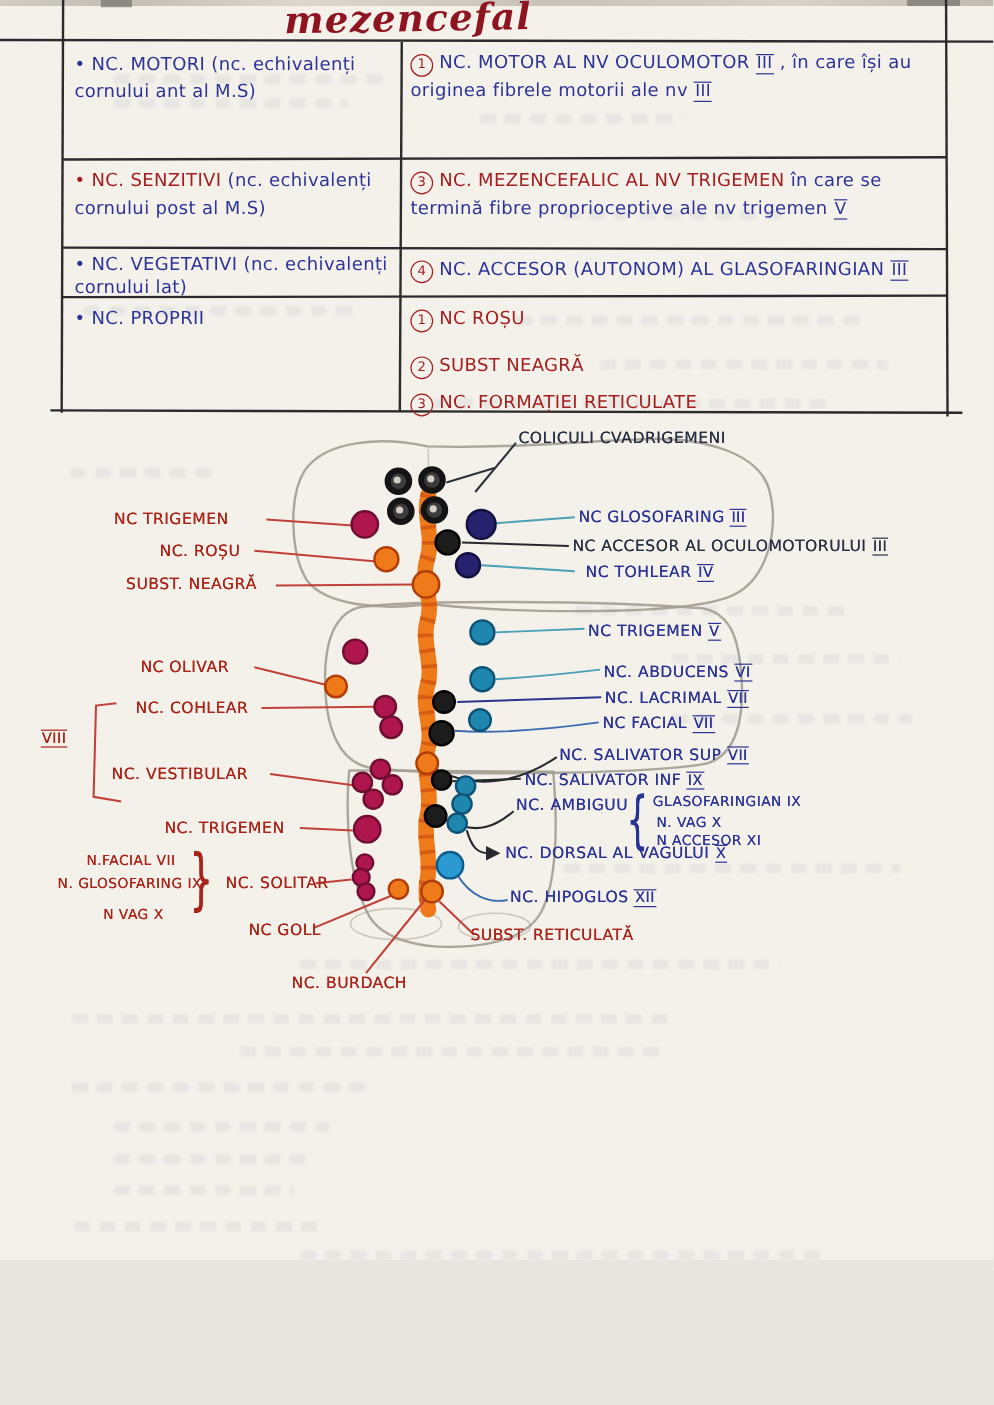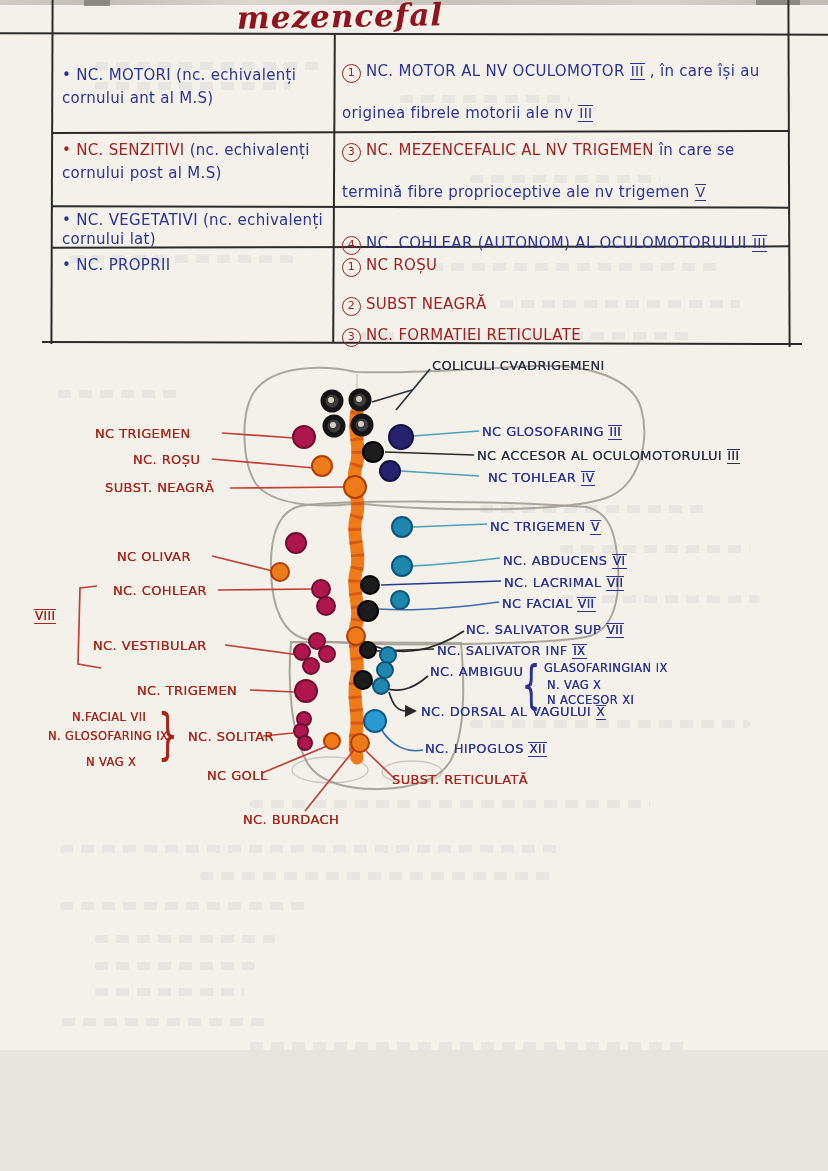--- a/index.html
+++ b/index.html
@@ -8,21 +8,21 @@
   .scan-edge{position:absolute;left:0;top:0;width:828px;height:5px;
         background:linear-gradient(90deg,#c9c4ba,#b5b0a6 12%,#d6d1c7 30%,#bdb8ae 55%,#cfcabf 80%,#b3aea4);opacity:.8;}
   .edge-mark{position:absolute;background:#7d7a74;opacity:.8;}
 
   
   .tl{position:absolute;background:#2b2b2b;}
   .title{position:absolute;left:200px;top:-2px;width:280px;text-align:center;
         font-family:"DejaVu Serif",serif;font-style:italic;font-weight:bold;
         font-size:31px;letter-spacing:1px;color:var(--ink-darkred);transform:rotate(-1deg);}
   .cell{position:absolute;font-size:15px;line-height:1.5;letter-spacing:.3px;}
-  .t-blue{color:var(--ink-blue);margin-top:22px;}
+  .t-blue{color:var(--ink-blue);}
   .t-red{color:var(--ink-red);}
   .cnum{display:inline-block;width:17px;height:17px;border:1.6px solid var(--ink-red);
         border-radius:50%;text-align:center;line-height:16px;font-size:11px;
         color:var(--ink-red);margin-right:5px;flex:none;}
   .rn{display:inline-block;border-top:1.5px solid currentColor;border-bottom:1.5px solid currentColor;
         line-height:1.1;padding:0 1px;font-size:.92em;}
   .ln{margin-bottom:10px;}
 
   
   .dl{position:absolute;font-size:13px;letter-spacing:.4px;white-space:nowrap;
@@ -129,21 +129,21 @@
   </div>
   <div class="cell" style="left:342px;top:139px;width:440px;">
     <div class="ln"><span class="cnum">3</span><span class="t-red">NC. MEZENCEFALIC AL NV TRIGEMEN </span><span class="t-blue">în care se termină fibre proprioceptive ale nv trigemen </span><span class="rn t-blue">V</span></div>
   </div>
 
   <div class="cell" style="left:62px;top:211px;width:268px;line-height:1.25;">
     <span class="t-blue">•</span>
     <span class="t-blue">NC. VEGETATIVI </span><span class="t-blue">(nc. echivalenți cornului lat)</span>
   </div>
   <div class="cell" style="left:342px;top:213px;width:445px;">
-    <div><span class="cnum">4</span><span class="t-blue">NC. COHLEAR (AUTONOM) AL OCULOMOTORULUI </span><span class="rn t-blue">III</span></div>
+    <div><span class="cnum">4</span><span class="t-blue">NC. ACCESOR (AUTONOM) AL GLASOFARINGIAN </span><span class="rn t-blue">III</span></div>
   </div>
 
   <div class="cell" style="left:62px;top:254px;width:262px;">
     <span class="t-blue">•</span>
     <span class="t-blue">NC. PROPRII</span>
   </div>
   <div class="cell" style="left:342px;top:254px;width:440px;">
     <div class="ln" style="margin-bottom:16px;"><span class="cnum">1</span><span class="t-red">NC ROȘU</span></div>
     <div class="ln" style="margin-bottom:8px;"><span class="cnum">2</span><span class="t-red">SUBST NEAGRĂ</span></div>
     <div class="ln"><span class="cnum">3</span><span class="t-red">NC. FORMAȚIEI RETICULATE</span></div>

